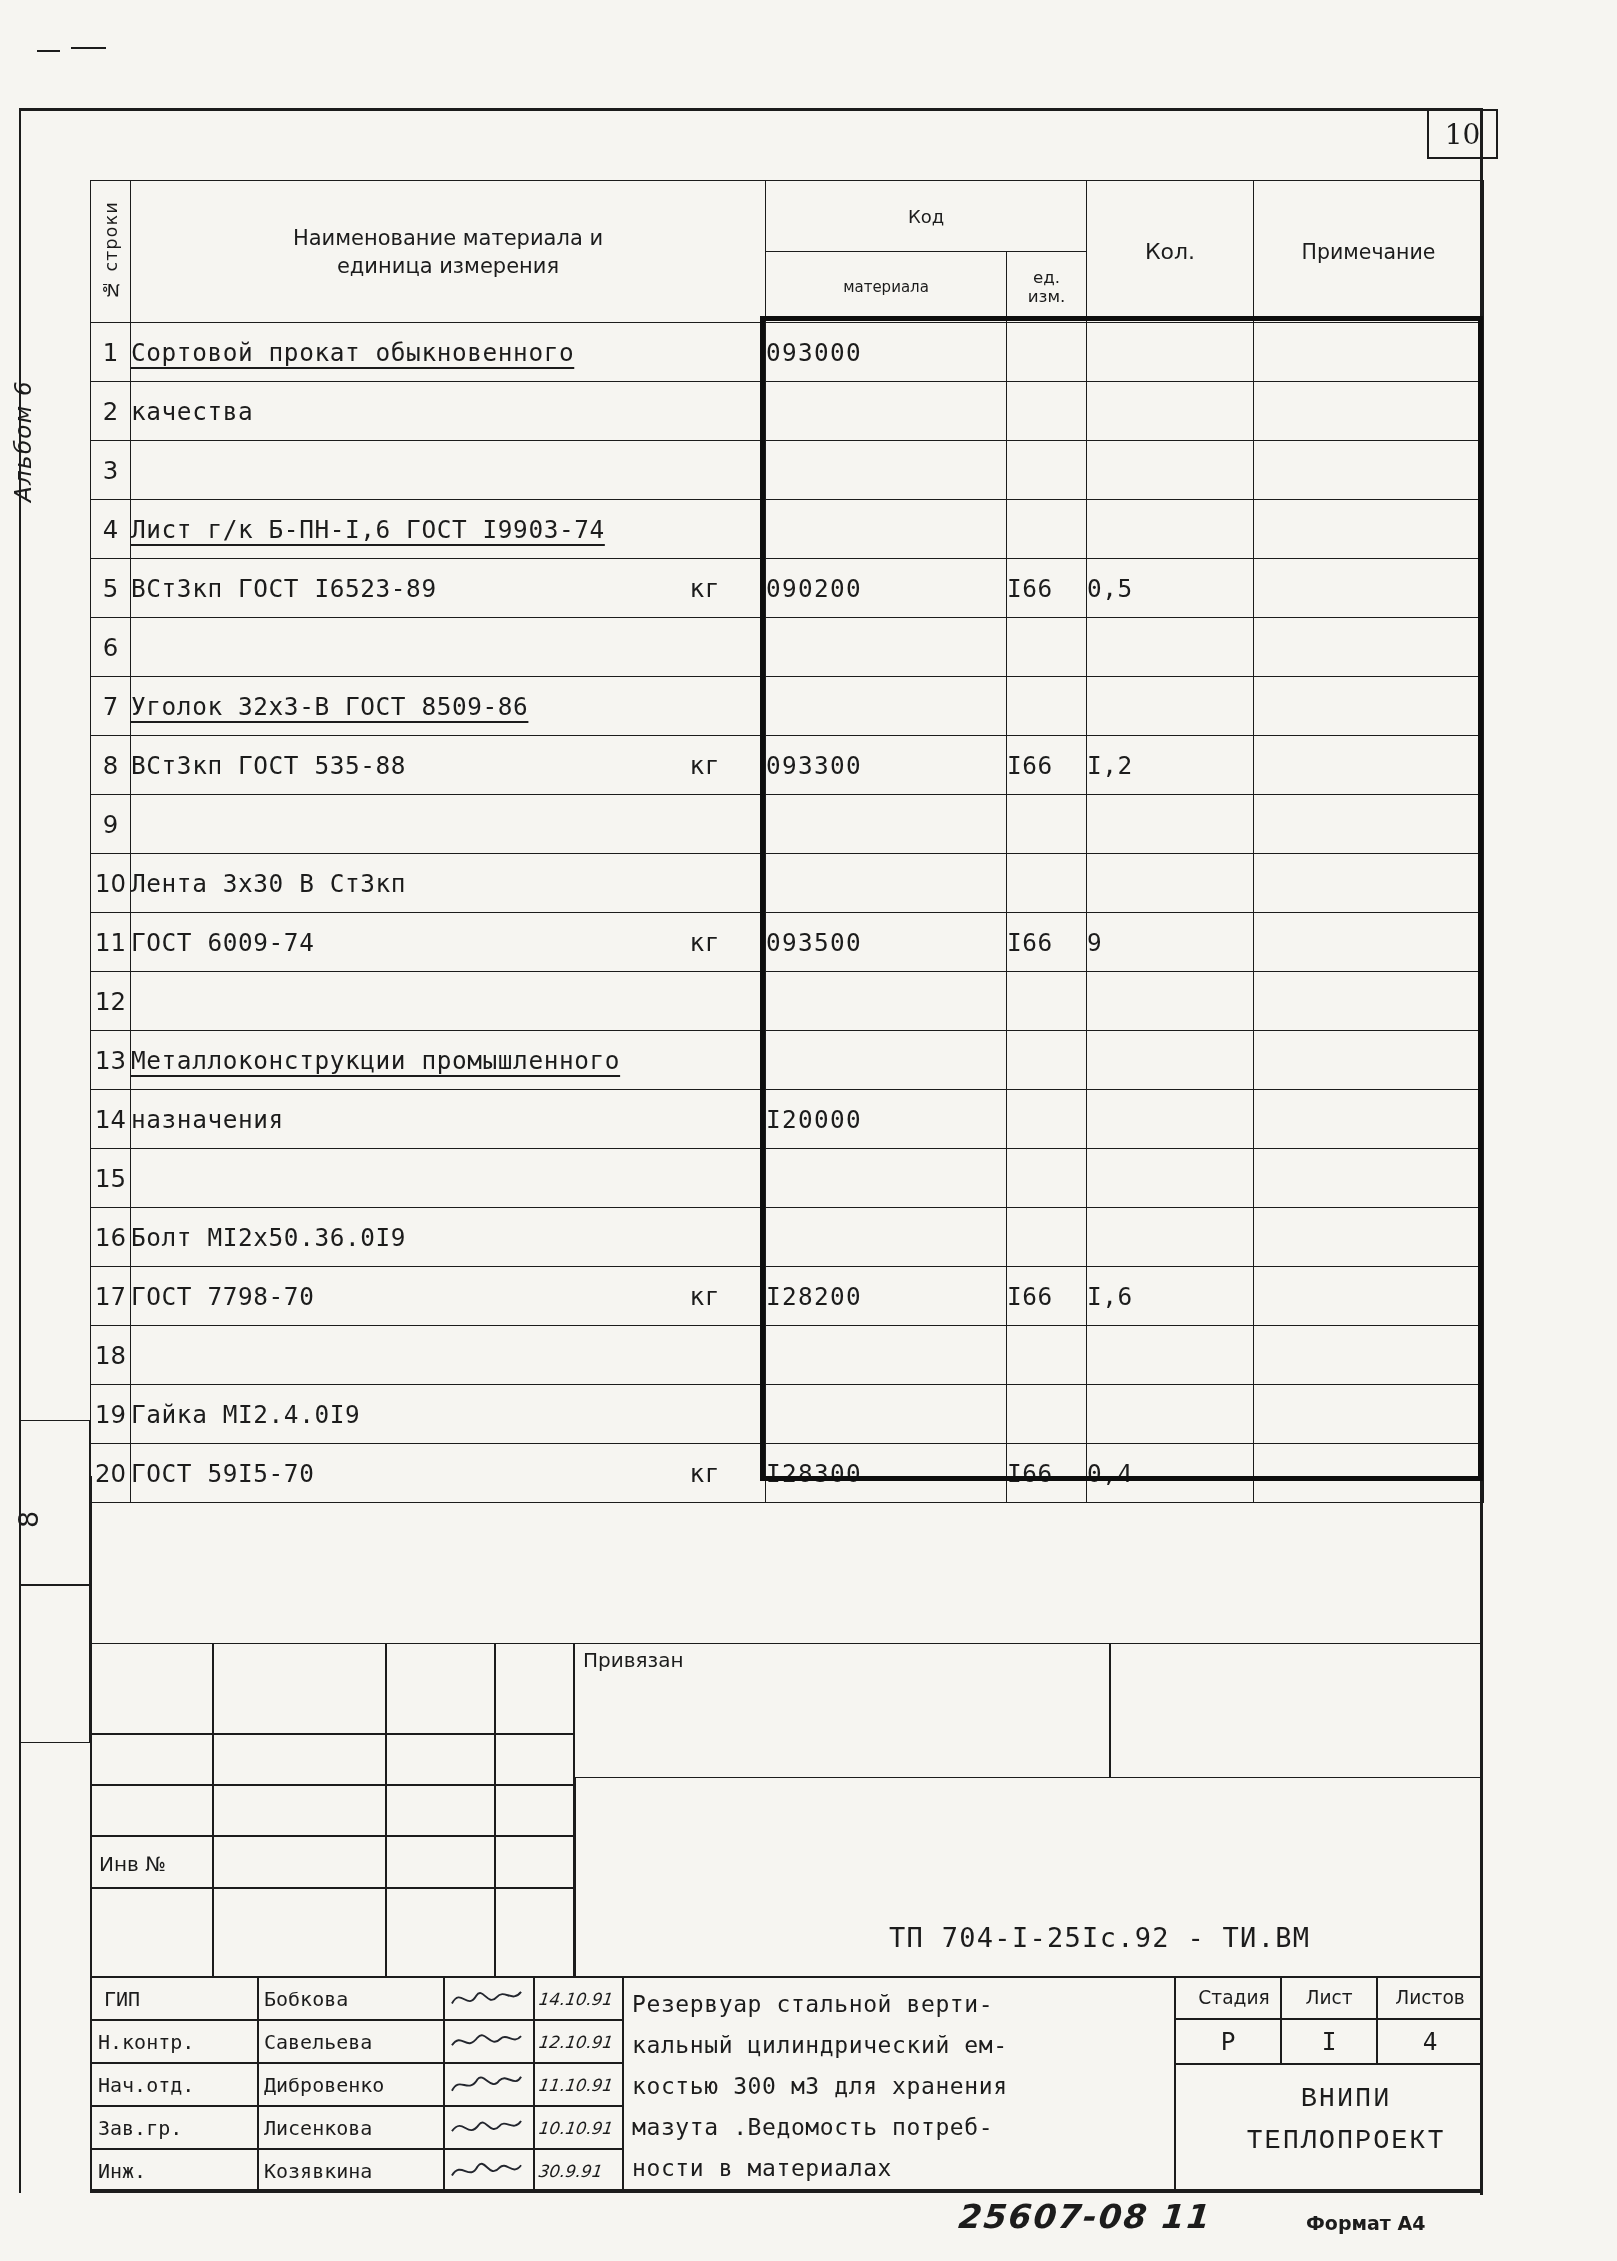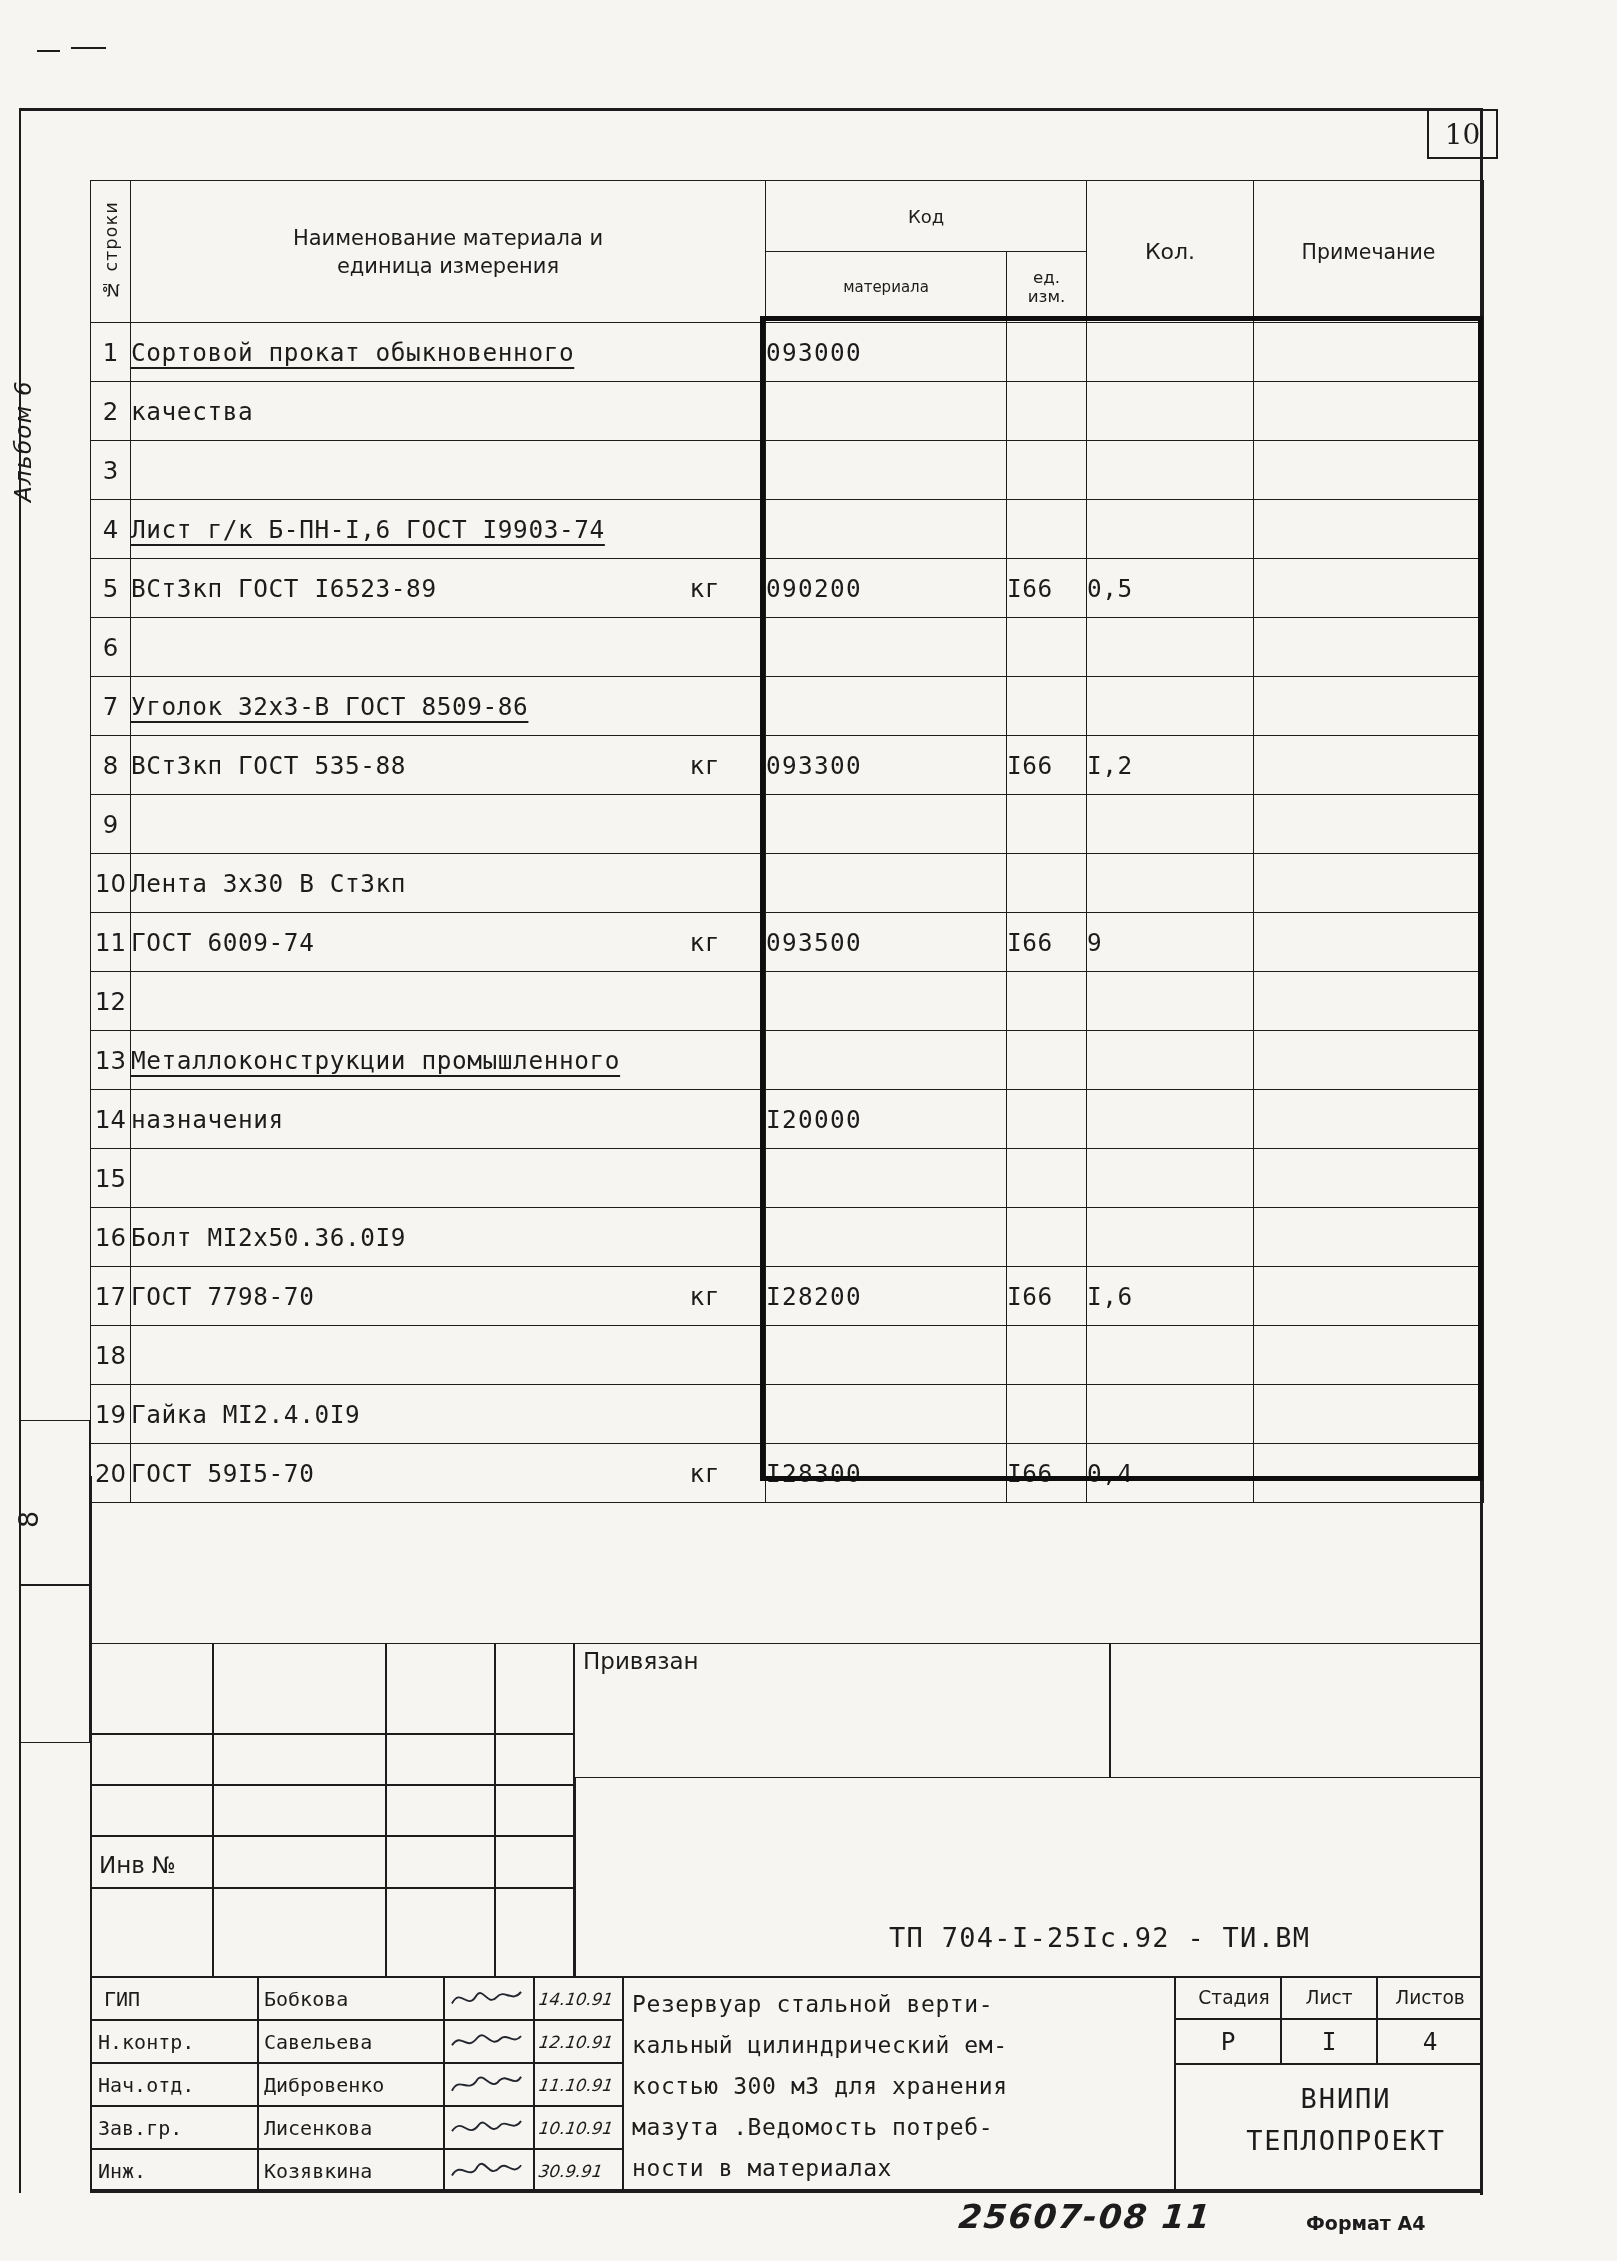--- a/index.html
+++ b/index.html
@@ -49,32 +49,32 @@
   td.c-name .nm.u{text-decoration:underline;text-decoration-thickness:1.9px;text-underline-offset:5.8px;}
   td.c-name .unit{position:absolute;right:45px;top:50%;transform:translateY(-50%);}
   td.c-code{padding-left:29.5px;letter-spacing:1.3px;}
   td.c-unitcode{padding-left:9px;letter-spacing:0.6px;}
   td.c-qty{padding-left:19px;letter-spacing:0.6px;}
 
   .heavy-frame{position:absolute;left:760px;top:316px;width:723px;height:1165px;
     border:5.8px solid #0e0e0e;box-sizing:border-box;pointer-events:none;}
 
   
-  .small-label{font-family:"DejaVu Sans",sans-serif;font-size:23px;}
+  .small-label{font-family:"DejaVu Sans",sans-serif;font-size:20px;}
   .doc-designation{position:absolute;left:889px;top:1922px;font-size:27px;letter-spacing:1.3px;}
 
   .sig-role,.sig-name{position:absolute;font-size:20px;letter-spacing:0;}
   .sig-date{position:absolute;font-family:"DejaVu Sans",sans-serif;font-style:italic;font-size:16.7px;transform:skewX(-8deg);}
   .sig-mark{position:absolute;}
 
   .tb-title{position:absolute;left:632px;top:1984px;width:501px;font-size:23px;line-height:41px;letter-spacing:0.6px;}
   .cellc{position:absolute;display:flex;align-items:center;justify-content:center;}
   .stage-label{font-family:"DejaVu Sans",sans-serif;font-size:18.6px;}
   .stage-value{font-size:24.4px;}
-  .org-name{position:absolute;left:1176px;top:2078px;width:340px;text-align:center;font-size:27px;line-height:42px;letter-spacing:1.9px;}
+  .org-name{position:absolute;left:1176px;top:2078px;width:340px;text-align:center;font-size:27px;line-height:42px;letter-spacing:1.9px;font-family:Liberation Mono, monospace;}
 
   .footer-docnum{position:absolute;left:959px;top:2197px;font-family:"DejaVu Sans",sans-serif;
     font-style:italic;font-weight:bold;font-size:33px;letter-spacing:1.9px;transform:skewX(-6deg);}
   .footer-format{position:absolute;left:1306px;top:2212px;font-family:"DejaVu Sans",sans-serif;font-weight:bold;font-size:19px;}
 </style>
 </head>
 <body>
 
 <div class="page">
 

